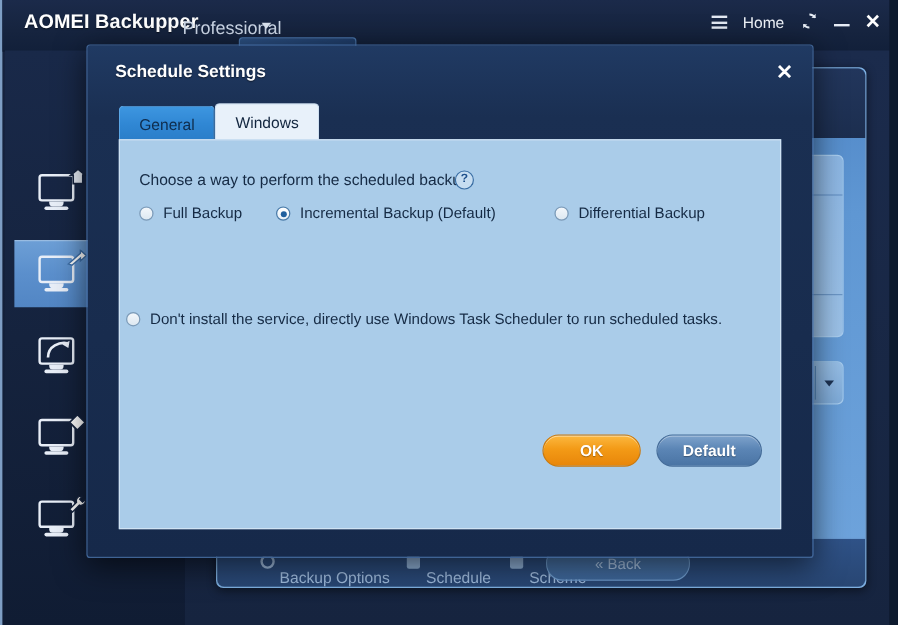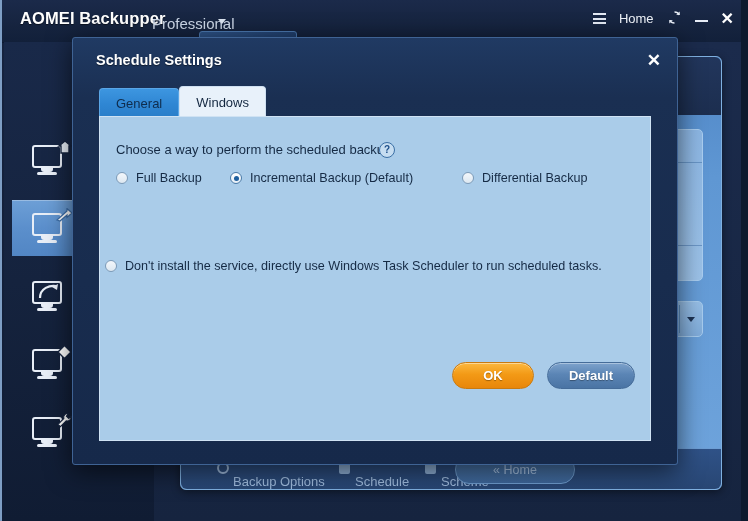--- a/index.html
+++ b/index.html
@@ -387,21 +387,21 @@
             <span class="dd-car"></span>
         </div>
 
         <div class="bottombar">
           <span class="bb-gear" style="left:36px;"></span>
           <span class="bb-item" style="left:52px;">Backup Options</span>
           <span class="bb-sq" style="left:158px;"></span>
           <span class="bb-item" style="left:174px;text-align:center;">Schedule</span>
           <span class="bb-sq" style="left:244px;"></span>
           <span class="bb-item" style="left:260px;">Scheme</span>
-          <span class="bb-back">« Home</span>
+          <span class="bb-back">« Back</span>
         </div>
       </div>
     </div>
   </div>
 
   <div class="dlg">
     <div class="dlg-title">Schedule Settings</div>
     <div class="dlg-close">✕</div>
 
     <div class="tabs">

